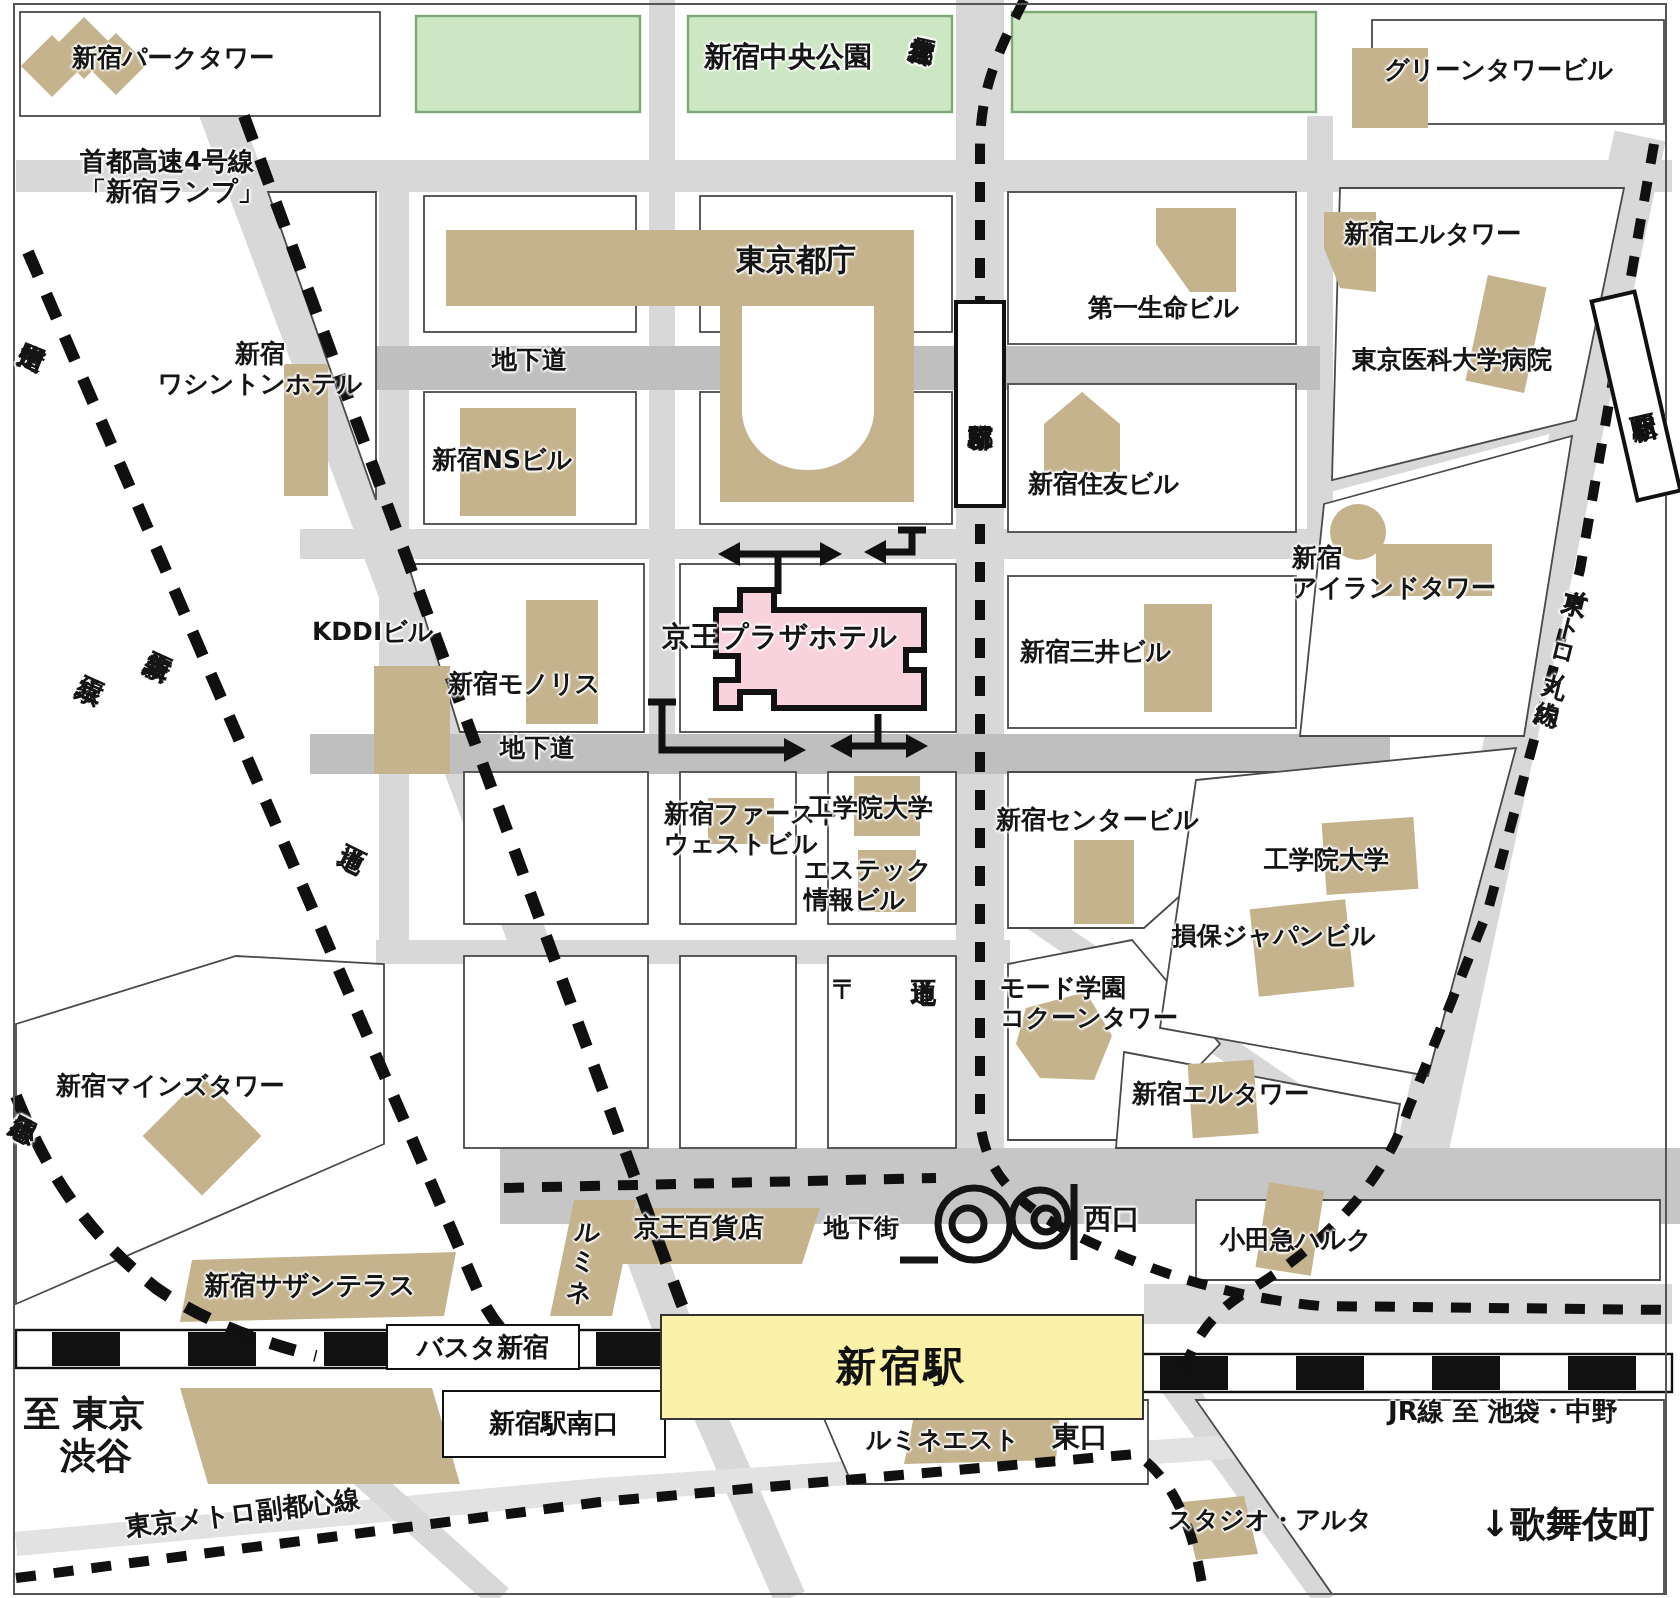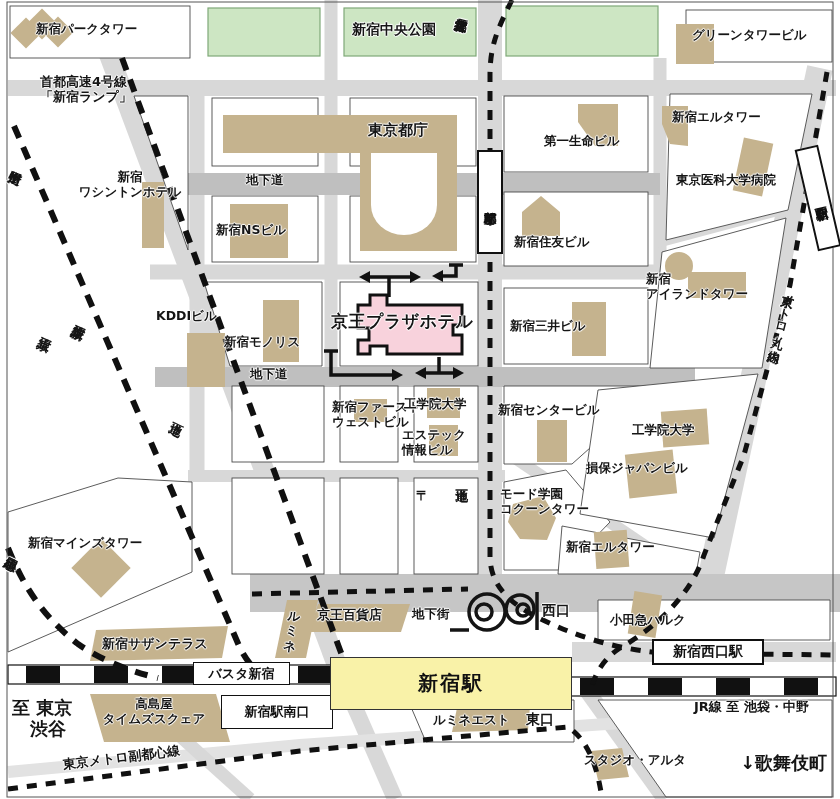--- a/index.html
+++ b/index.html
@@ -5,21 +5,21 @@
   html,body{margin:0;padding:0;background:#fff;}
   #map{position:relative;width:840px;height:799px;background:#fff;overflow:hidden;
        font-family:"DejaVu Sans","Liberation Sans",sans-serif;}
   #map svg{position:absolute;left:0;top:0;}
   .lbl{position:absolute;color:#151515;font-size:12.5px;font-weight:700;line-height:1.18;
        white-space:pre-line;letter-spacing:0;
        text-shadow:-1px 0 1px #fff,1px 0 1px #fff,0 -1px 1px #fff,0 1px 1px #fff;}
   .v{writing-mode:vertical-rl;}
   .ctr{text-align:center;}
   .s13{font-size:13px}.s135{font-size:18px}.s14{font-size:14px}.s15{font-size:15px}
-  .s17{font-size:17px;letter-spacing:.5px}.s20{font-size:20px;letter-spacing:2px}
+  .s17{font-size:14px;letter-spacing:.5px}.s20{font-size:20px;letter-spacing:2px}
   .box{position:absolute;background:#fff;border:2px solid #111;display:flex;align-items:center;
        justify-content:center;color:#111;font-weight:700;box-sizing:border-box;}
   .box .v{line-height:1;}
   .thin{border-width:1.5px;}
   .station{position:absolute;background:#f9f2a8;border:1.5px solid #333;display:flex;
        align-items:center;justify-content:center;color:#111;font-weight:700;box-sizing:border-box;}
 </style>
 </head>
 <body>
 
@@ -170,21 +170,21 @@
   <rect x="7" y="2" width="826" height="795" fill="none" stroke="#555" stroke-width="1"></rect>
 </svg>
 
   <div class="lbl" style="left:36px;top:22px">新宿パークタワー</div>
   <div class="lbl s13" style="left:40px;top:74px">首都高速4号線
 「新宿ランプ」</div>
   <div class="lbl s14" style="left:352px;top:21px">新宿中央公園</div>
   <div class="lbl" style="left:692px;top:28px">グリーンタワービル</div>
   <div class="lbl v" style="left:457px;top:8px;transform:rotate(13deg);transform-origin:0 0">都営大江戸線</div>
   <div class="lbl" style="left:672px;top:110px">新宿エルタワー</div>
-  <div class="lbl" style="left:544px;top:134px">第一生命ビル</div>
+  <div class="lbl" style="left:544px;top:147px">第一生命ビル</div>
   <div class="lbl" style="left:676px;top:173px">東京医科大学病院</div>
   <div class="lbl s15" style="left:368px;top:122px">東京都庁</div>
   <div class="lbl" style="left:246px;top:173px">地下道</div>
   <div class="lbl ctr" style="left:68px;top:170px;width:124px">新宿
 ワシントンホテル</div>
   <div class="lbl v s13" style="left:14px;top:160px;transform:rotate(22deg);transform-origin:0 0">甲州街道</div>
   <div class="lbl" style="left:216px;top:223px">新宿NSビル</div>
   <div class="lbl" style="left:514px;top:235px">新宿住友ビル</div>
   <div class="lbl" style="left:156px;top:309px">KDDIビル</div>
   <div class="lbl" style="left:224px;top:335px">新宿モノリス</div>
@@ -206,45 +206,40 @@
   <div class="lbl" style="left:586px;top:461px">損保ジャパンビル</div>
   <div class="lbl v" style="left:454px;top:480px">地下道</div>
   <div class="lbl v" style="left:176px;top:412px;transform:rotate(26deg);transform-origin:0 0">地下道</div>
   <div class="lbl s13" style="left:416px;top:488px">〒</div>
   <div class="lbl" style="left:500px;top:487px">モード学園
 コクーンタワー</div>
   <div class="lbl" style="left:566px;top:540px">新宿エルタワー</div>
   <div class="lbl" style="left:28px;top:536px">新宿マインズタワー</div>
   <div class="lbl v s13" style="left:12px;top:546px;transform:rotate(28deg);transform-origin:0 0">小田急線</div>
   <div class="lbl s13" style="left:102px;top:636px">新宿サザンテラス</div>
-  <div class="lbl ctr" style="left:86px;top:697px;width:136px">高島屋
-タイムズスクェア</div>
   <div class="lbl s135" style="left:12px;top:697px">至 東京
 　渋谷</div>
   <div class="lbl s13" style="left:62px;top:757px;transform:rotate(-7deg);transform-origin:0 0">東京メトロ副都心線</div>
   <div class="lbl v" style="left:288px;top:602px;transform:rotate(8deg);transform-origin:0 0">ルミネ</div>
   <div class="lbl s13" style="left:317px;top:607px">京王百貨店</div>
   <div class="lbl" style="left:412px;top:607px">地下街</div>
   <div class="lbl s14" style="left:542px;top:602px">西口</div>
   <div class="lbl" style="left:433px;top:713px">ルミネエスト</div>
   <div class="lbl s14" style="left:526px;top:711px">東口</div>
   <div class="lbl" style="left:610px;top:613px">小田急ハルク</div>
   <div class="lbl s13" style="left:694px;top:699px">JR線 至 池袋・中野</div>
   <div class="lbl s135" style="left:740px;top:752px">↓歌舞伎町</div>
   <div class="lbl" style="left:584px;top:753px">スタジオ・アルタ</div>
 
   <div class="box" style="left:477px;top:150px;width:26px;height:104px;font-size:12.5px">
     <span class="v">都庁前駅</span>
   </div>
   <div class="box" style="left:806px;top:146px;width:24px;height:104px;font-size:12.5px;transform:rotate(-13deg)">
     <span class="v">西新宿駅</span>
   </div>
-  <div class="box" style="left:652px;top:639px;width:112px;height:26px;font-size:14px">
-    <span>新宿西口駅</span>
-  </div>
   <div class="box thin" style="left:193px;top:662px;width:97px;height:23px;font-size:13px">
     <span>バスタ新宿</span>
   </div>
   <div class="box thin" style="left:221px;top:695px;width:112px;height:34px;font-size:13px">
     <span>新宿駅南口</span>
   </div>
   <div class="station s20" style="left:330px;top:657px;width:242px;height:53px">
     <span>新宿駅</span>
   </div>
 </div>

